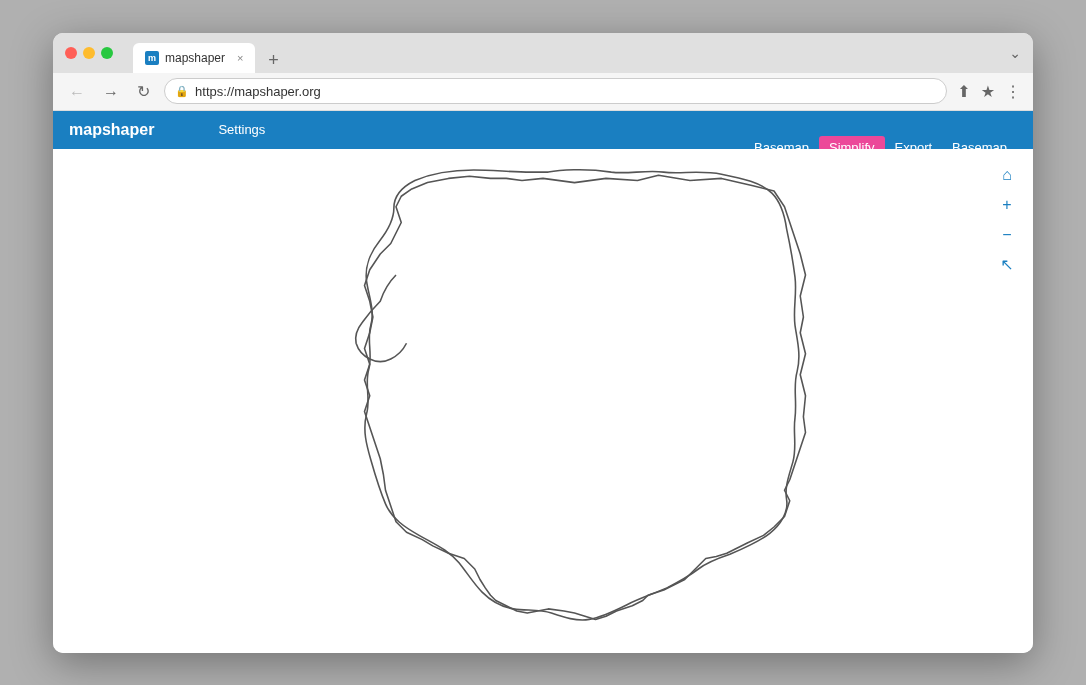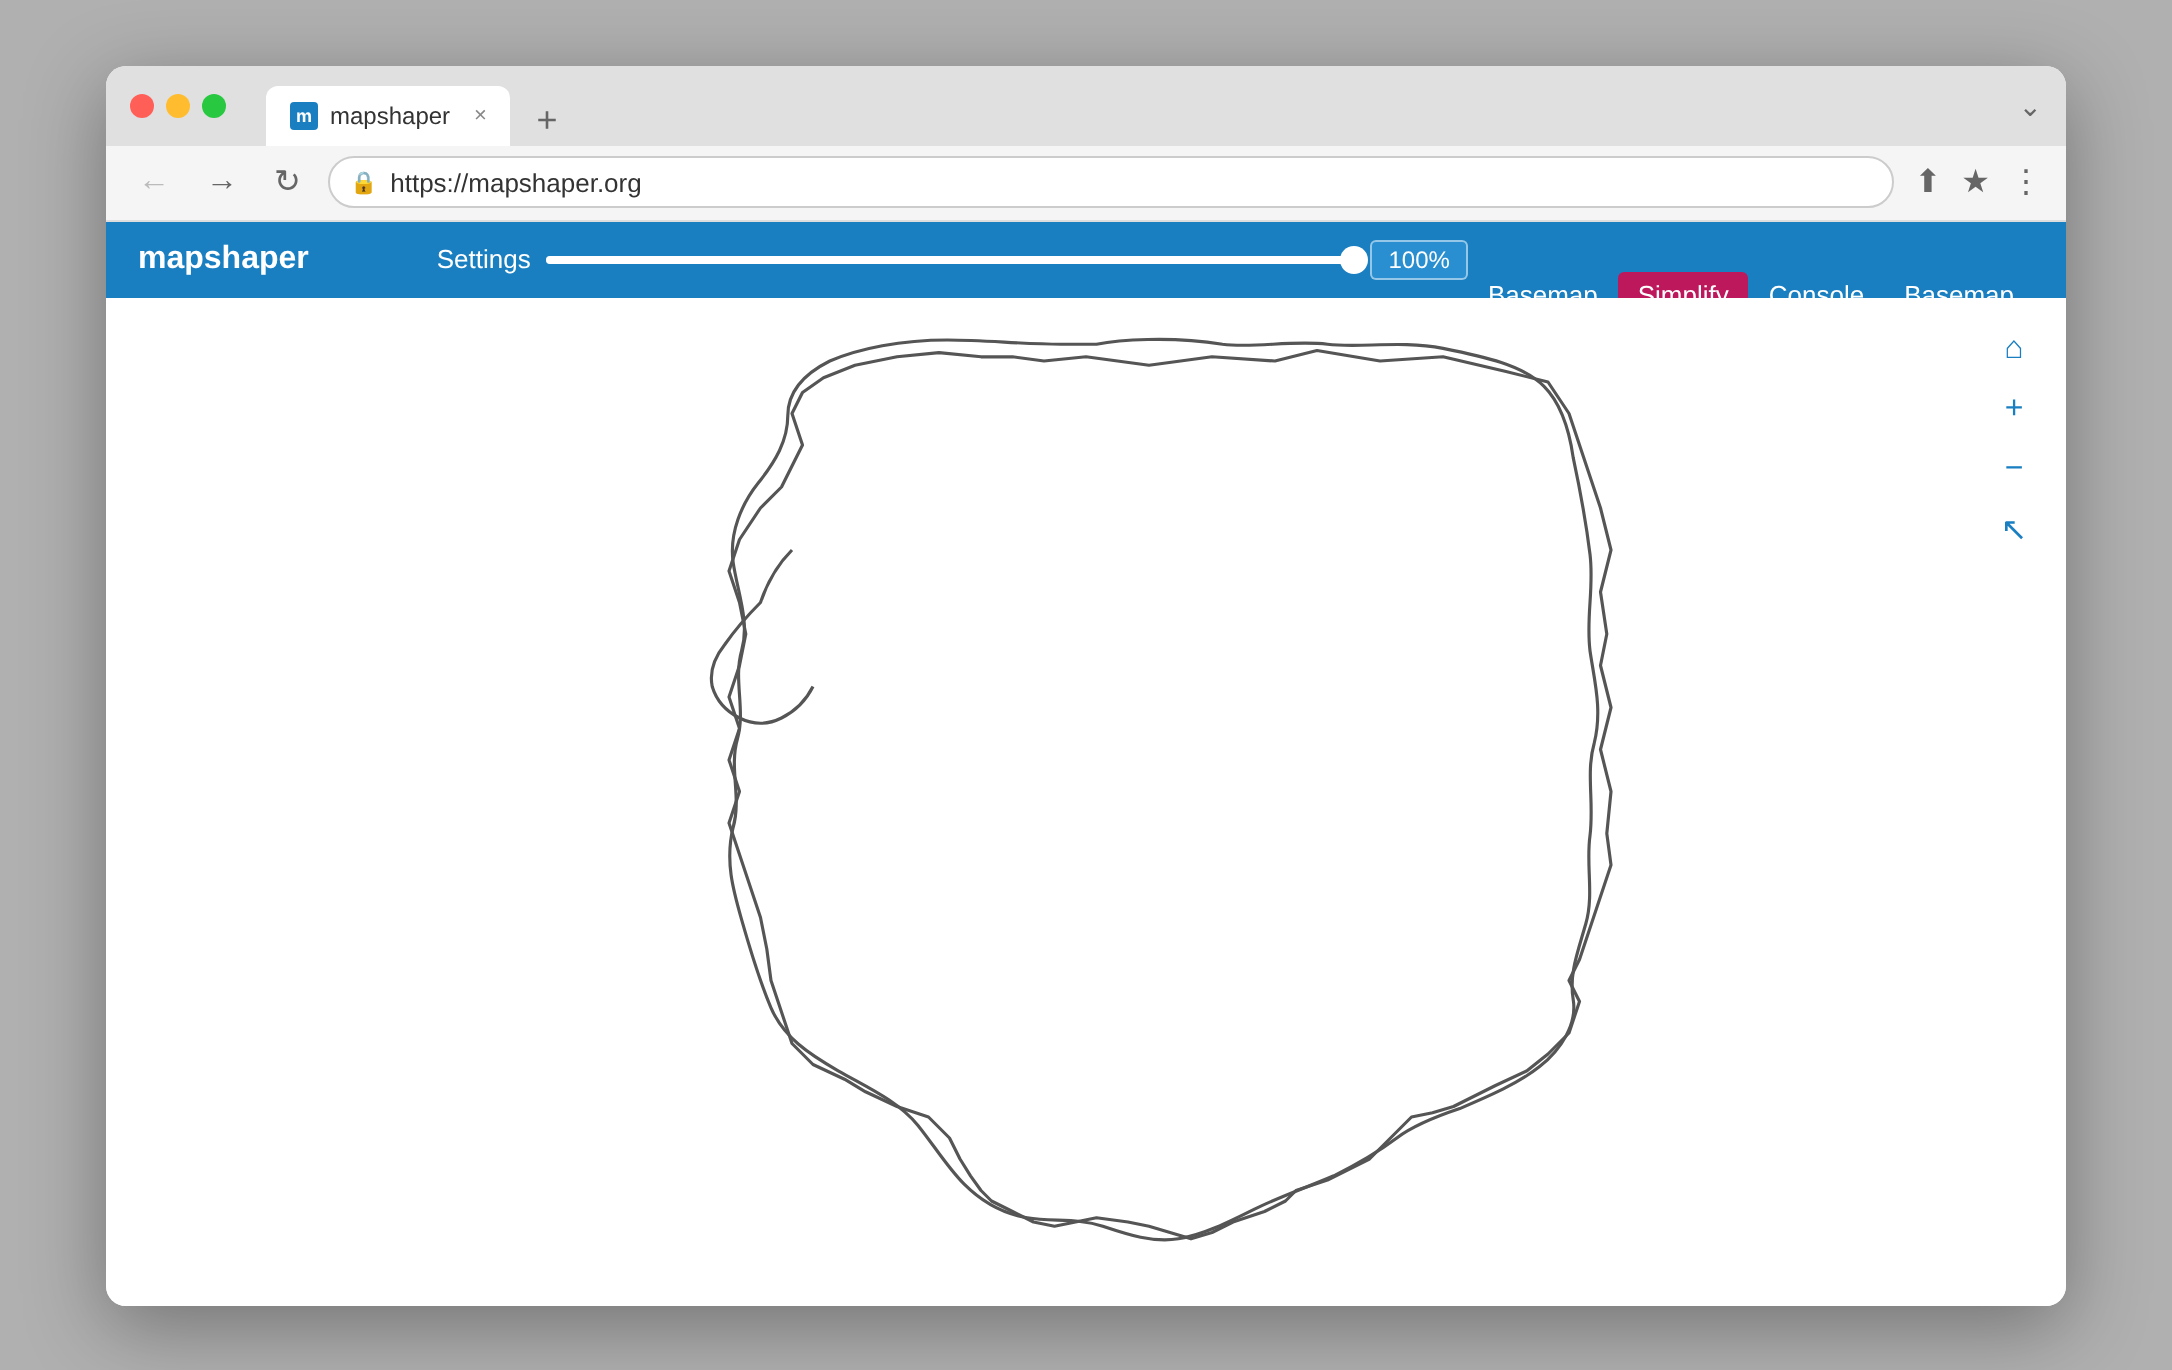--- a/index.html
+++ b/index.html
@@ -212,21 +212,21 @@
       margin-top: 36px;
     }
     .toolbar-btn {
       color: white;
       font-size: 13px;
       padding: 4px 10px;
       cursor: pointer;
       border-radius: 3px;
     }
     .toolbar-btn.active {
-      background: #be185d;
+      background: #ec4899;
       color: white;
     }
 
     
     .map-area {
       flex: 1;
       background: white;
       position: relative;
       overflow: hidden;
     }
@@ -294,31 +294,24 @@
       <span>https://mapshaper.org</span>
     </div>
     <span class="share-btn">⬆</span>
     <span class="bookmark-btn">★</span>
     <span class="more-btn">⋮</span>
   </div>
 
   <div class="app-toolbar">
     <span class="app-logo">mapshaper</span>
     <span class="settings-label">Settings</span>
-    <div class="slider-container">
-      <div class="slider-track">
-        <div class="slider-fill"></div>
-        <div class="slider-thumb" style="left: calc(100% - 7px);"></div>
-      </div>
-      <div class="percentage-badge">100%</div>
-    </div>
     <div class="toolbar-nav">
       <span class="toolbar-btn">Basemap</span>
       <span class="toolbar-btn active">Simplify</span>
-      <span class="toolbar-btn">Console</span>
+      <span class="toolbar-btn">Export</span>
       <span class="toolbar-btn">Basemap</span>
     </div>
   </div>
 
   <div class="map-area">
     <svg class="map-svg" viewBox="0 0 900 480" xmlns="http://www.w3.org/2000/svg">
       <path d="
           M 430 30
           L 450 28
           L 480 32

